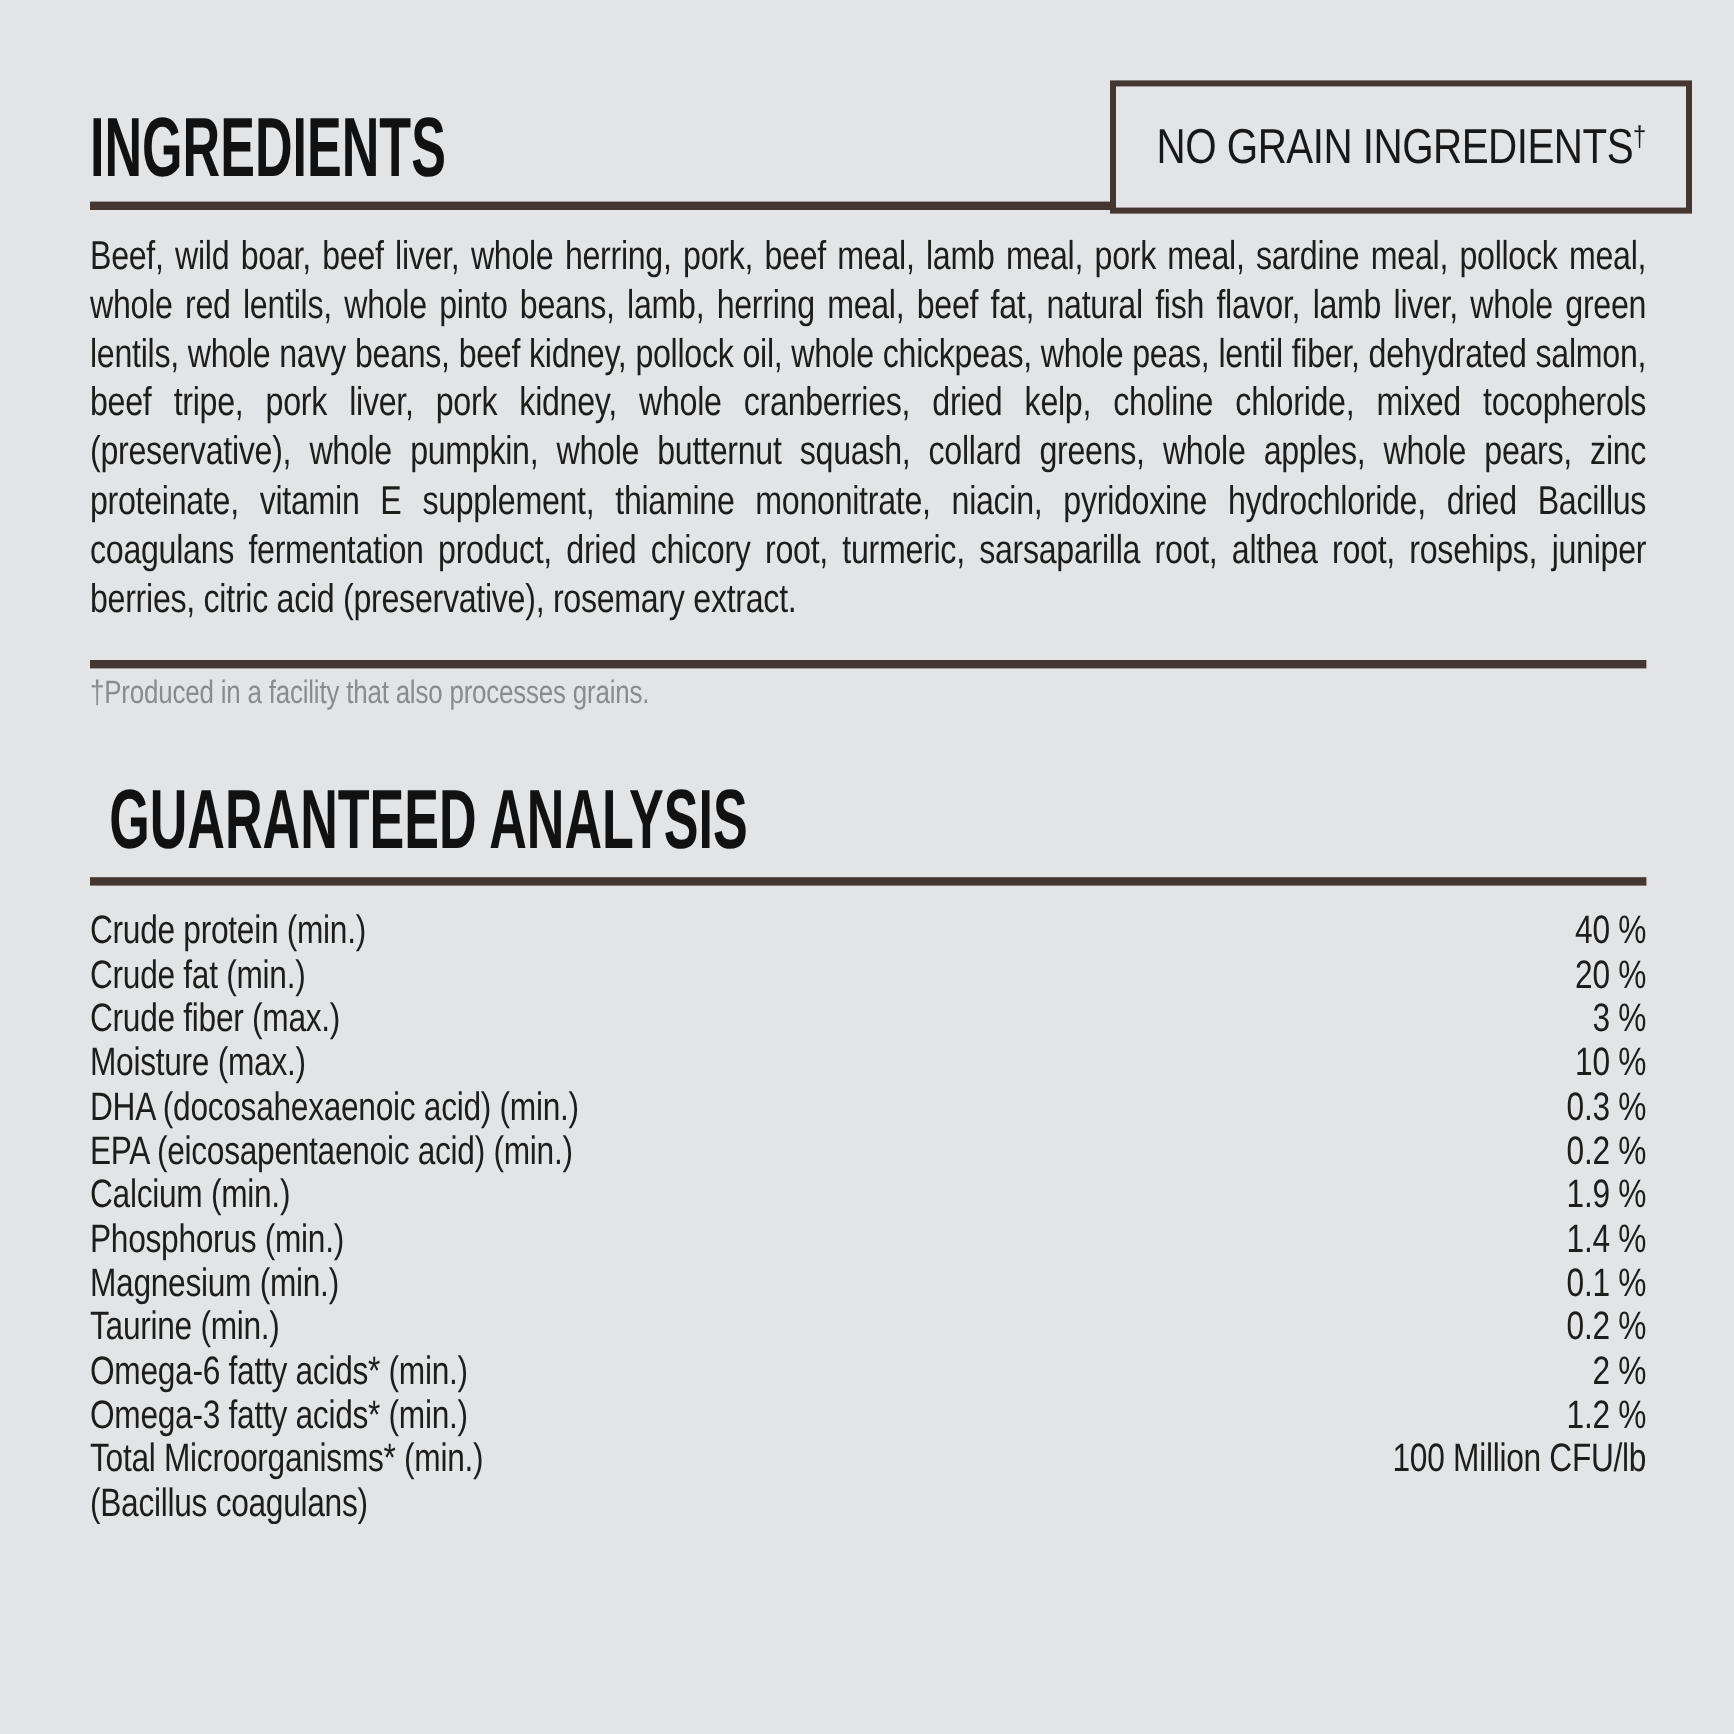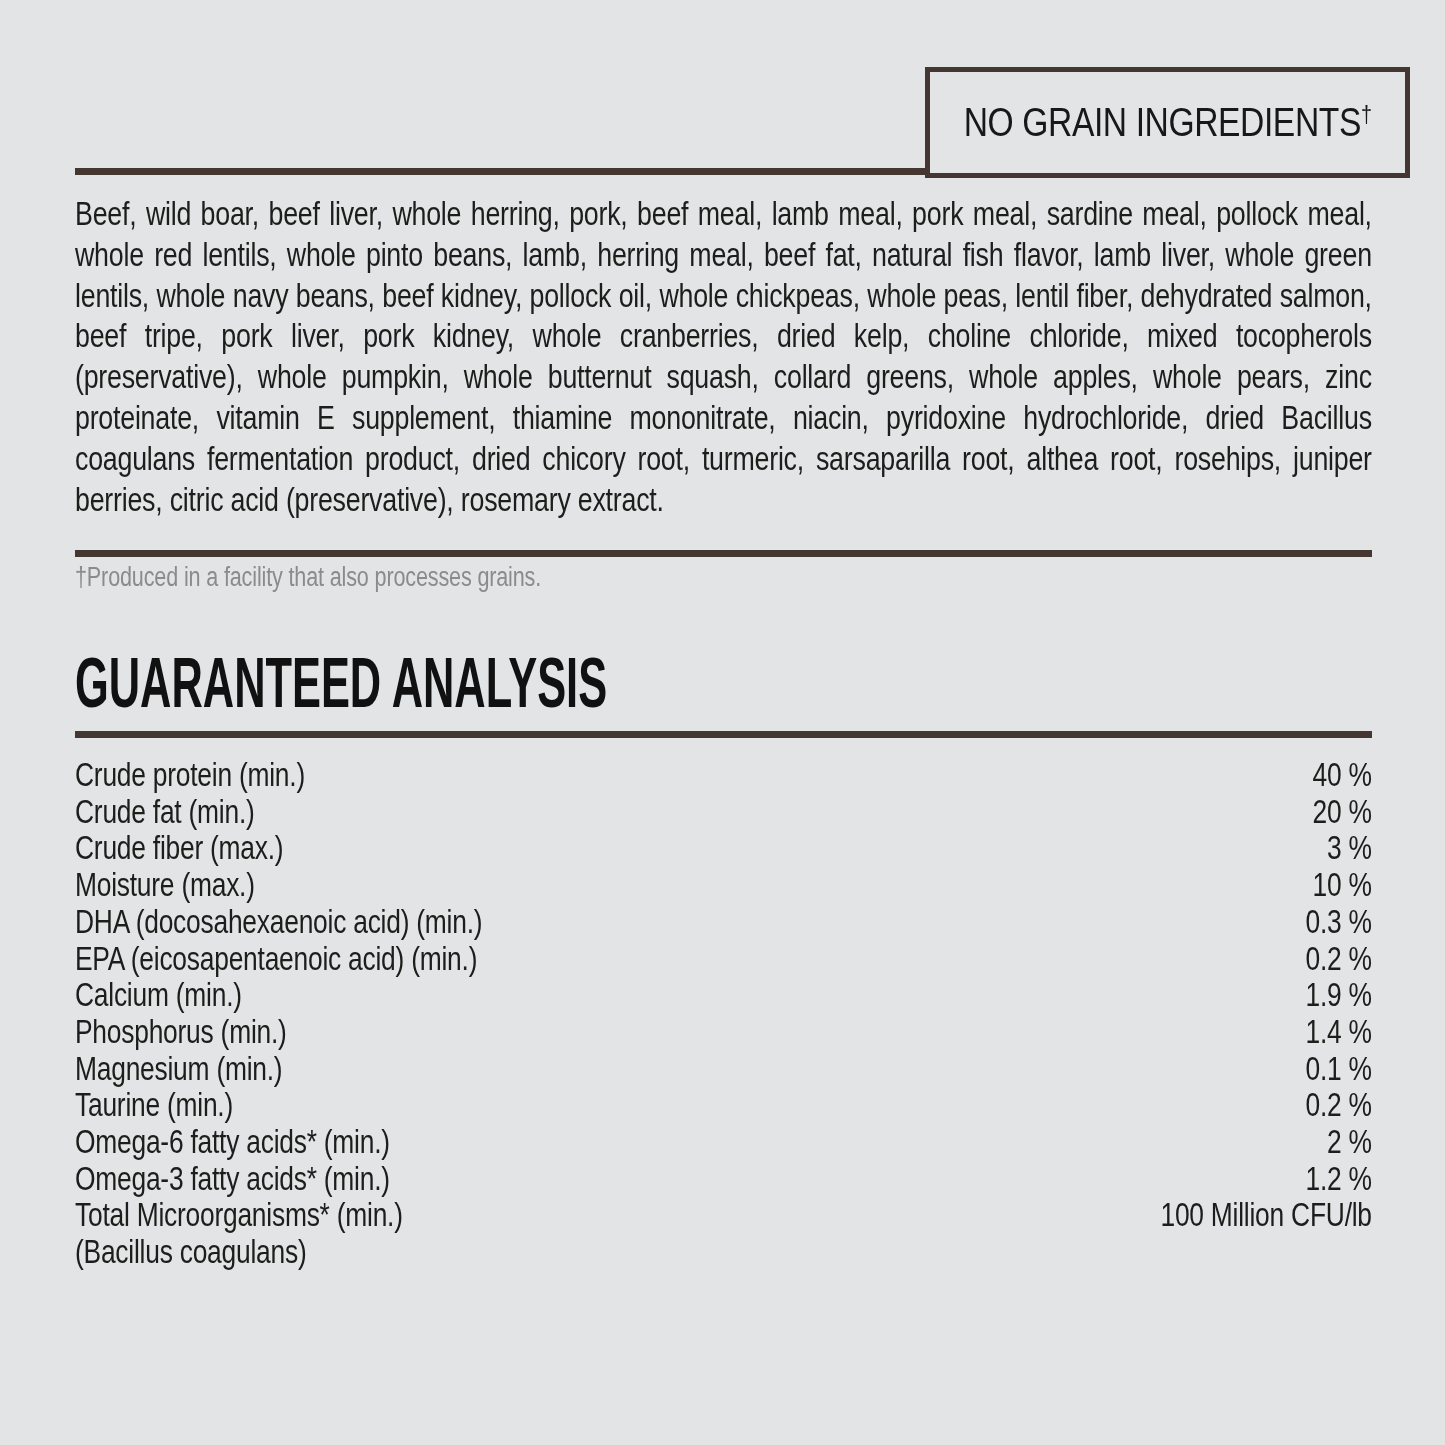--- a/index.html
+++ b/index.html
@@ -14,21 +14,21 @@
   
   .cond62{display:inline-block;transform:scaleX(0.62);transform-origin:left bottom;white-space:nowrap;}
   .cond-block{transform:scaleX(0.80);transform-origin:left top;}
 
   h1,h2{
     position:absolute;left:75px;margin:0;
     font-size:70px;font-weight:700;line-height:1;
     letter-spacing:0px;color:#111;
   }
   #ingredients-title{top:88px;}
-  #analysis-title{top:648px;}
+  #analysis-title{top:648px;margin-left:16px;}
 
   .rule{position:absolute;left:75px;width:1297px;height:7px;background:#443630;}
   .rule-1{top:168px;}
   .rule-2{top:550px;}
   .rule-3{top:731px;}
 
   .badge{
     position:absolute;left:925px;top:67px;
     width:485px;height:111px;
     box-sizing:border-box;
@@ -66,20 +66,23 @@
     letter-spacing:-0.3px;
   }
   .row .label{text-align:left;}
   .row .value{text-align:right;white-space:nowrap;}
 </style>
 </head>
 <body>
 
 <div class="page">
 
+  <h1 id="ingredients-title">
+    <span class="cond62">INGREDIENTS</span>
+  </h1>
 
   <div class="rule rule-1"></div>
 
   <div class="badge">
     <span class="badge-inner"><span>NO GRAIN INGREDIENTS</span><sup>†</sup></span>
   </div>
 
   <p class="body-text cond-block">Beef, wild boar, beef liver, whole herring, pork, beef meal, lamb meal, pork meal, sardine meal, pollock meal, whole red lentils, whole pinto beans, lamb, herring meal, beef fat, natural fish flavor, lamb liver, whole green lentils, whole navy beans, beef kidney, pollock oil, whole chickpeas, whole peas, lentil fiber, dehydrated salmon, beef tripe, pork liver, pork kidney, whole cranberries, dried kelp, choline chloride, mixed tocopherols (preservative), whole pumpkin, whole butternut squash, collard greens, whole apples, whole pears, zinc proteinate, vitamin E supplement, thiamine mononitrate, niacin, pyridoxine hydrochloride, dried Bacillus coagulans fermentation product, dried chicory root, turmeric, sarsaparilla root, althea root, rosehips, juniper berries, citric acid (preservative), rosemary extract.</p>
 
   <div class="rule rule-2"></div>

